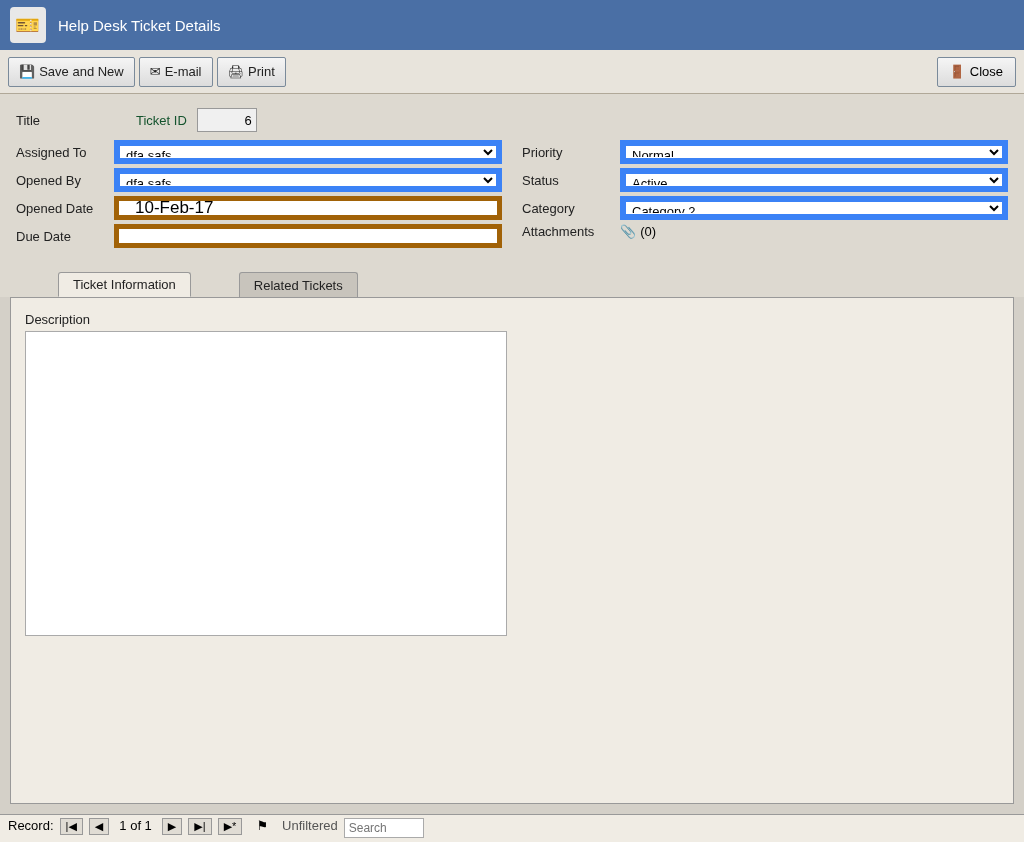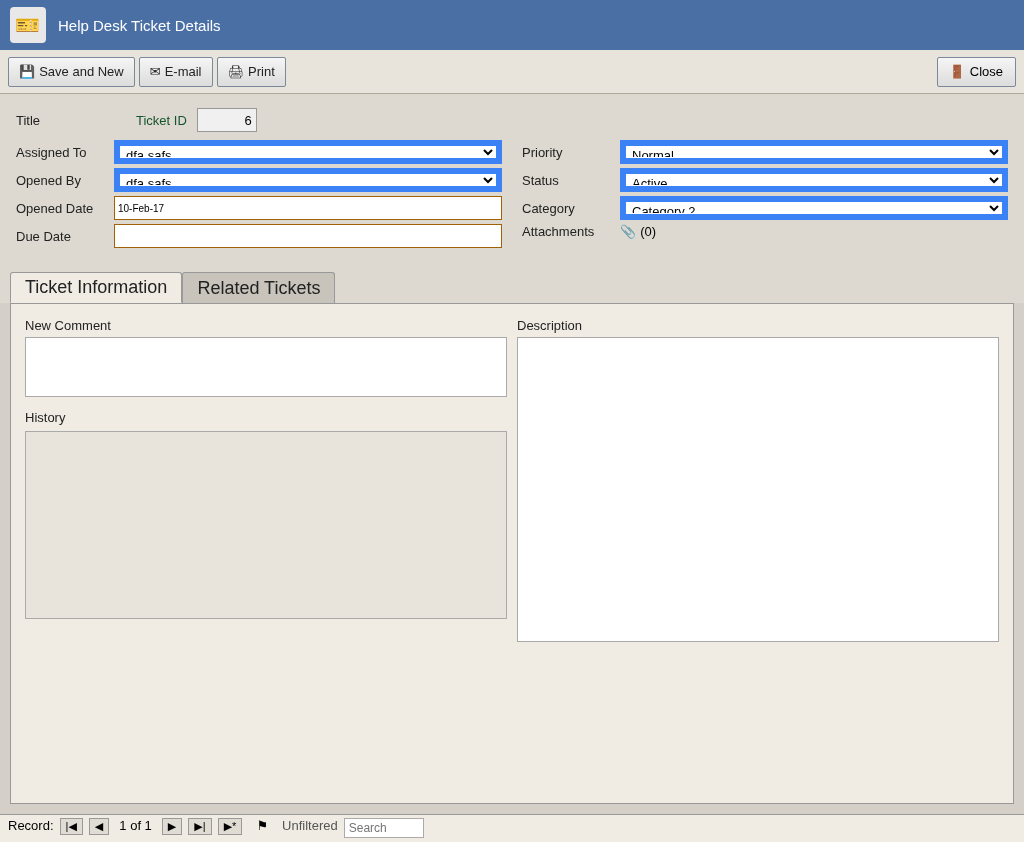--- a/index.html
+++ b/index.html
@@ -123,24 +123,24 @@
       flex: 1;
       height: 24px;
       border: 6px solid #3b82f6;
       background: white;
       font-size: 13px;
       padding: 1px 2px;
     }
     input.field-input {
       flex: 1;
       height: 24px;
-      border: 1px solid #a16207;
-      background: white;
-      padding: 2px 3px;
-      font-size: 10px;
+      border: 5px solid #a16207;
+      background: white;
+      padding: 2px 16px;
+      font-size: 17px;
     }
     .attachments-row {
       display: flex;
       align-items: center;
       gap: 8px;
     }
     .attachments-label { min-width: 90px; }
     .attachments-value {
       display: flex; align-items: center; gap: 4px;
       font-size: 13px;
@@ -154,23 +154,24 @@
     .tabs-header {
       display: flex;
       gap: 0;
     }
     .tab-btn {
       padding: 4px 14px;
       border: 1px solid #999;
       border-bottom: none;
       background: #c8c4bc;
       cursor: pointer;
-      font-size: 18px;
+      font-size: 13px;
       color: #222;
       border-radius: 3px 3px 0 0;
+      margin-left: 48px;
     }
     .tab-btn.active {
       background: #f0ece4;
       border-bottom: 1px solid #f0ece4;
       z-index: 1;
     }
 
     
     .tab-content {
       background: #f0ece4;
@@ -354,27 +355,20 @@
 <div class="tabs-container">
   <div class="tabs-header">
     <button class="tab-btn active">Ticket Information</button>
     <button class="tab-btn">Related Tickets</button>
   </div>
 </div>
 
 <div class="tab-content">
   <div class="tab-inner">
 
-    <div>
-      <div class="tab-section-label">New Comment</div>
-      <textarea class="comment-textarea" style=""></textarea>
-
-      <div class="tab-section-label section-divider" style="margin-top:10px;">History</div>
-      <div class="history-box"></div>
-    </div>
 
     <div>
       <div class="tab-section-label">Description</div>
       <textarea class="description-textarea" style=""></textarea>
     </div>
 
   </div>
 </div>
 
 <div class="statusbar">

